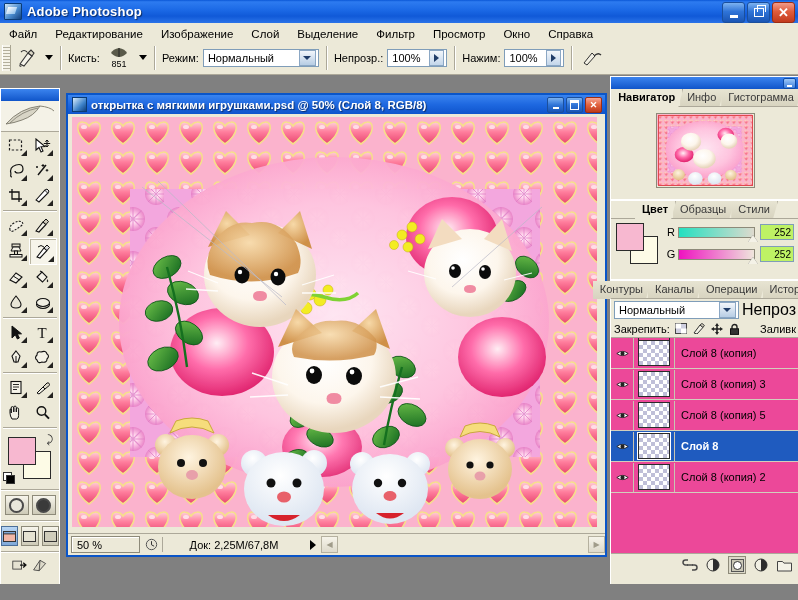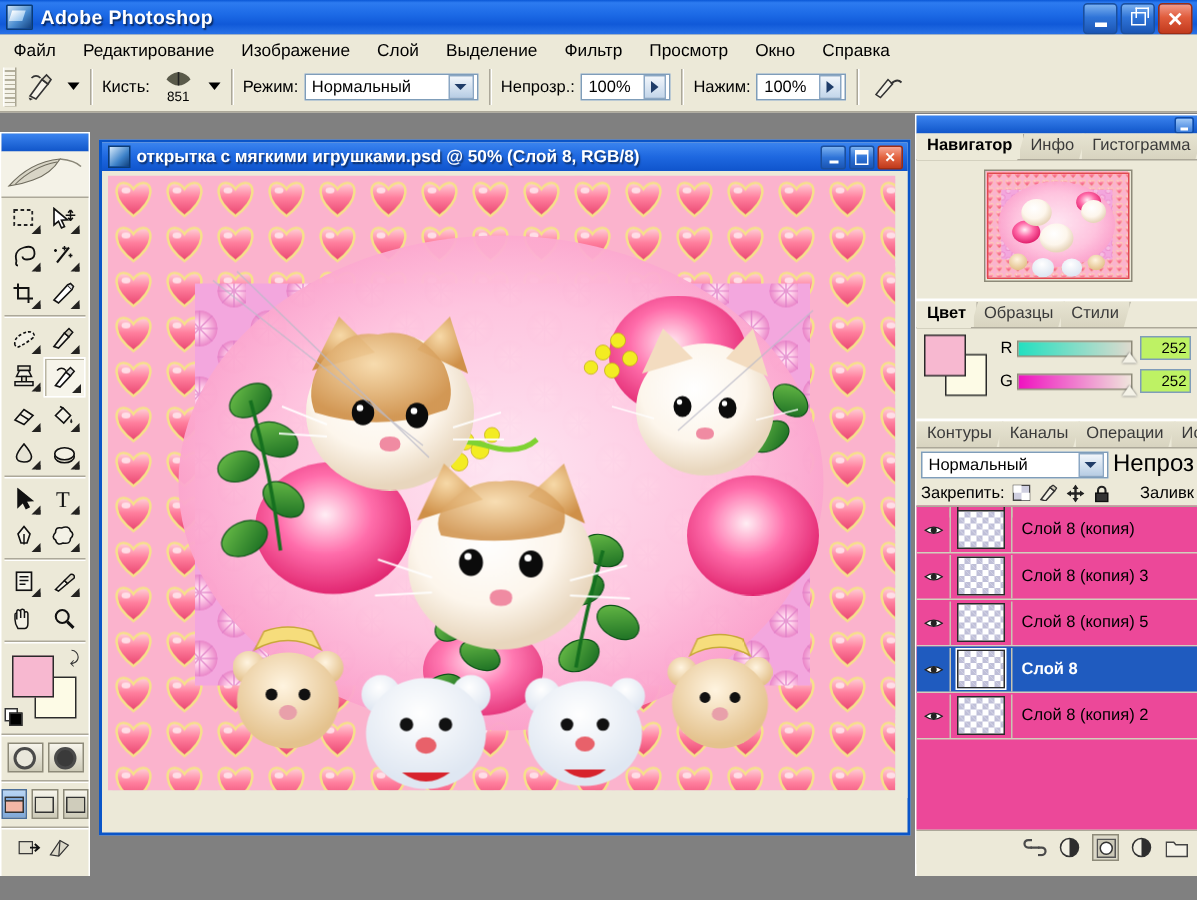--- a/index.html
+++ b/index.html
@@ -183,21 +183,21 @@
   .sc-track{flex:1;height:15px;background:#ece9d8;}
 
   
   .pal{
     position:absolute;background:#ece9d8;border:1px solid #ffffff;
   }
   .pal-titlebar{height:12px;background:linear-gradient(180deg,#3b84ef,#1055c9);position:relative;}
   .pal-min{position:absolute;right:3px;top:1px;width:11px;height:9px;border:1px solid #0e4ba8;border-radius:2px;
     background:linear-gradient(180deg,#9ec8f7,#3a7ddd);display:flex;align-items:flex-end;justify-content:center;}
   .pal-min i{width:5px;height:2px;background:#fff;margin-bottom:1px;}
-  .tabs{display:flex;height:18px;background:#ece9d8;position:relative;}
+  .tabs{display:flex;height:18px;background:#ece9d8;position:relative;justify-content:center;}
   .tab{
     padding:2px 7px 0 7px;font-size:11px;color:#3a3a3a;
     background:linear-gradient(180deg,#e7e4d2,#d7d3bf);
     border-right:1px solid #aca899;position:relative;
     clip-path:polygon(0 0,100% 0,calc(100% - 5px) 100%,0 100%);
     margin-right:-3px;
   }
   .tab.active{
     background:#ece9d8;color:#000;font-weight:bold;z-index:3;
     border-bottom:1px solid #ece9d8;
@@ -760,20 +760,38 @@
               <path d="M-14 24 q14 11 28 0" fill="#d7222c"></path>
             </g>
 
             <path d="M70 70 L210 180 M86 64 L214 188" stroke="#b9b9c8" stroke-width="1" opacity=".75" fill="none"></path>
             <path d="M470 90 L380 170" stroke="#b9b9c8" stroke-width="1" opacity=".7" fill="none"></path>
           </g>
         </svg>
       </div>
     </div>
 
+    <div class="docstatus">
+      <div class="st-zoom">50 %</div>
+      <div class="st-icon">
+        <svg width="13" height="13" viewBox="0 0 13 13">
+            <circle cx="6.5" cy="6.5" r="5.2" fill="#e6e3d4" stroke="#555"></circle>
+            <path d="M6.5 3.2 v3.6 l2.6 1.4" stroke="#333" stroke-width="1" fill="none"></path>
+          </svg>
+      </div>
+      <div class="st-doc">Док: 2,25M/67,8M</div>
+      <div class="st-tri">
+          <i></i>
+        </div>
+      <div class="st-scroll">
+        <div class="sc-btn">◀</div>
+        <div class="sc-track"></div>
+        <div class="sc-btn">▶</div>
+      </div>
+    </div>
   </div>
 
   <div class="pal" id="nav-pal">
     <div class="pal-titlebar">
       <div class="pal-min">
           <i></i>
         </div>
     </div>
     <div class="tabs">
       <div class="tab active">Навигатор</div>

